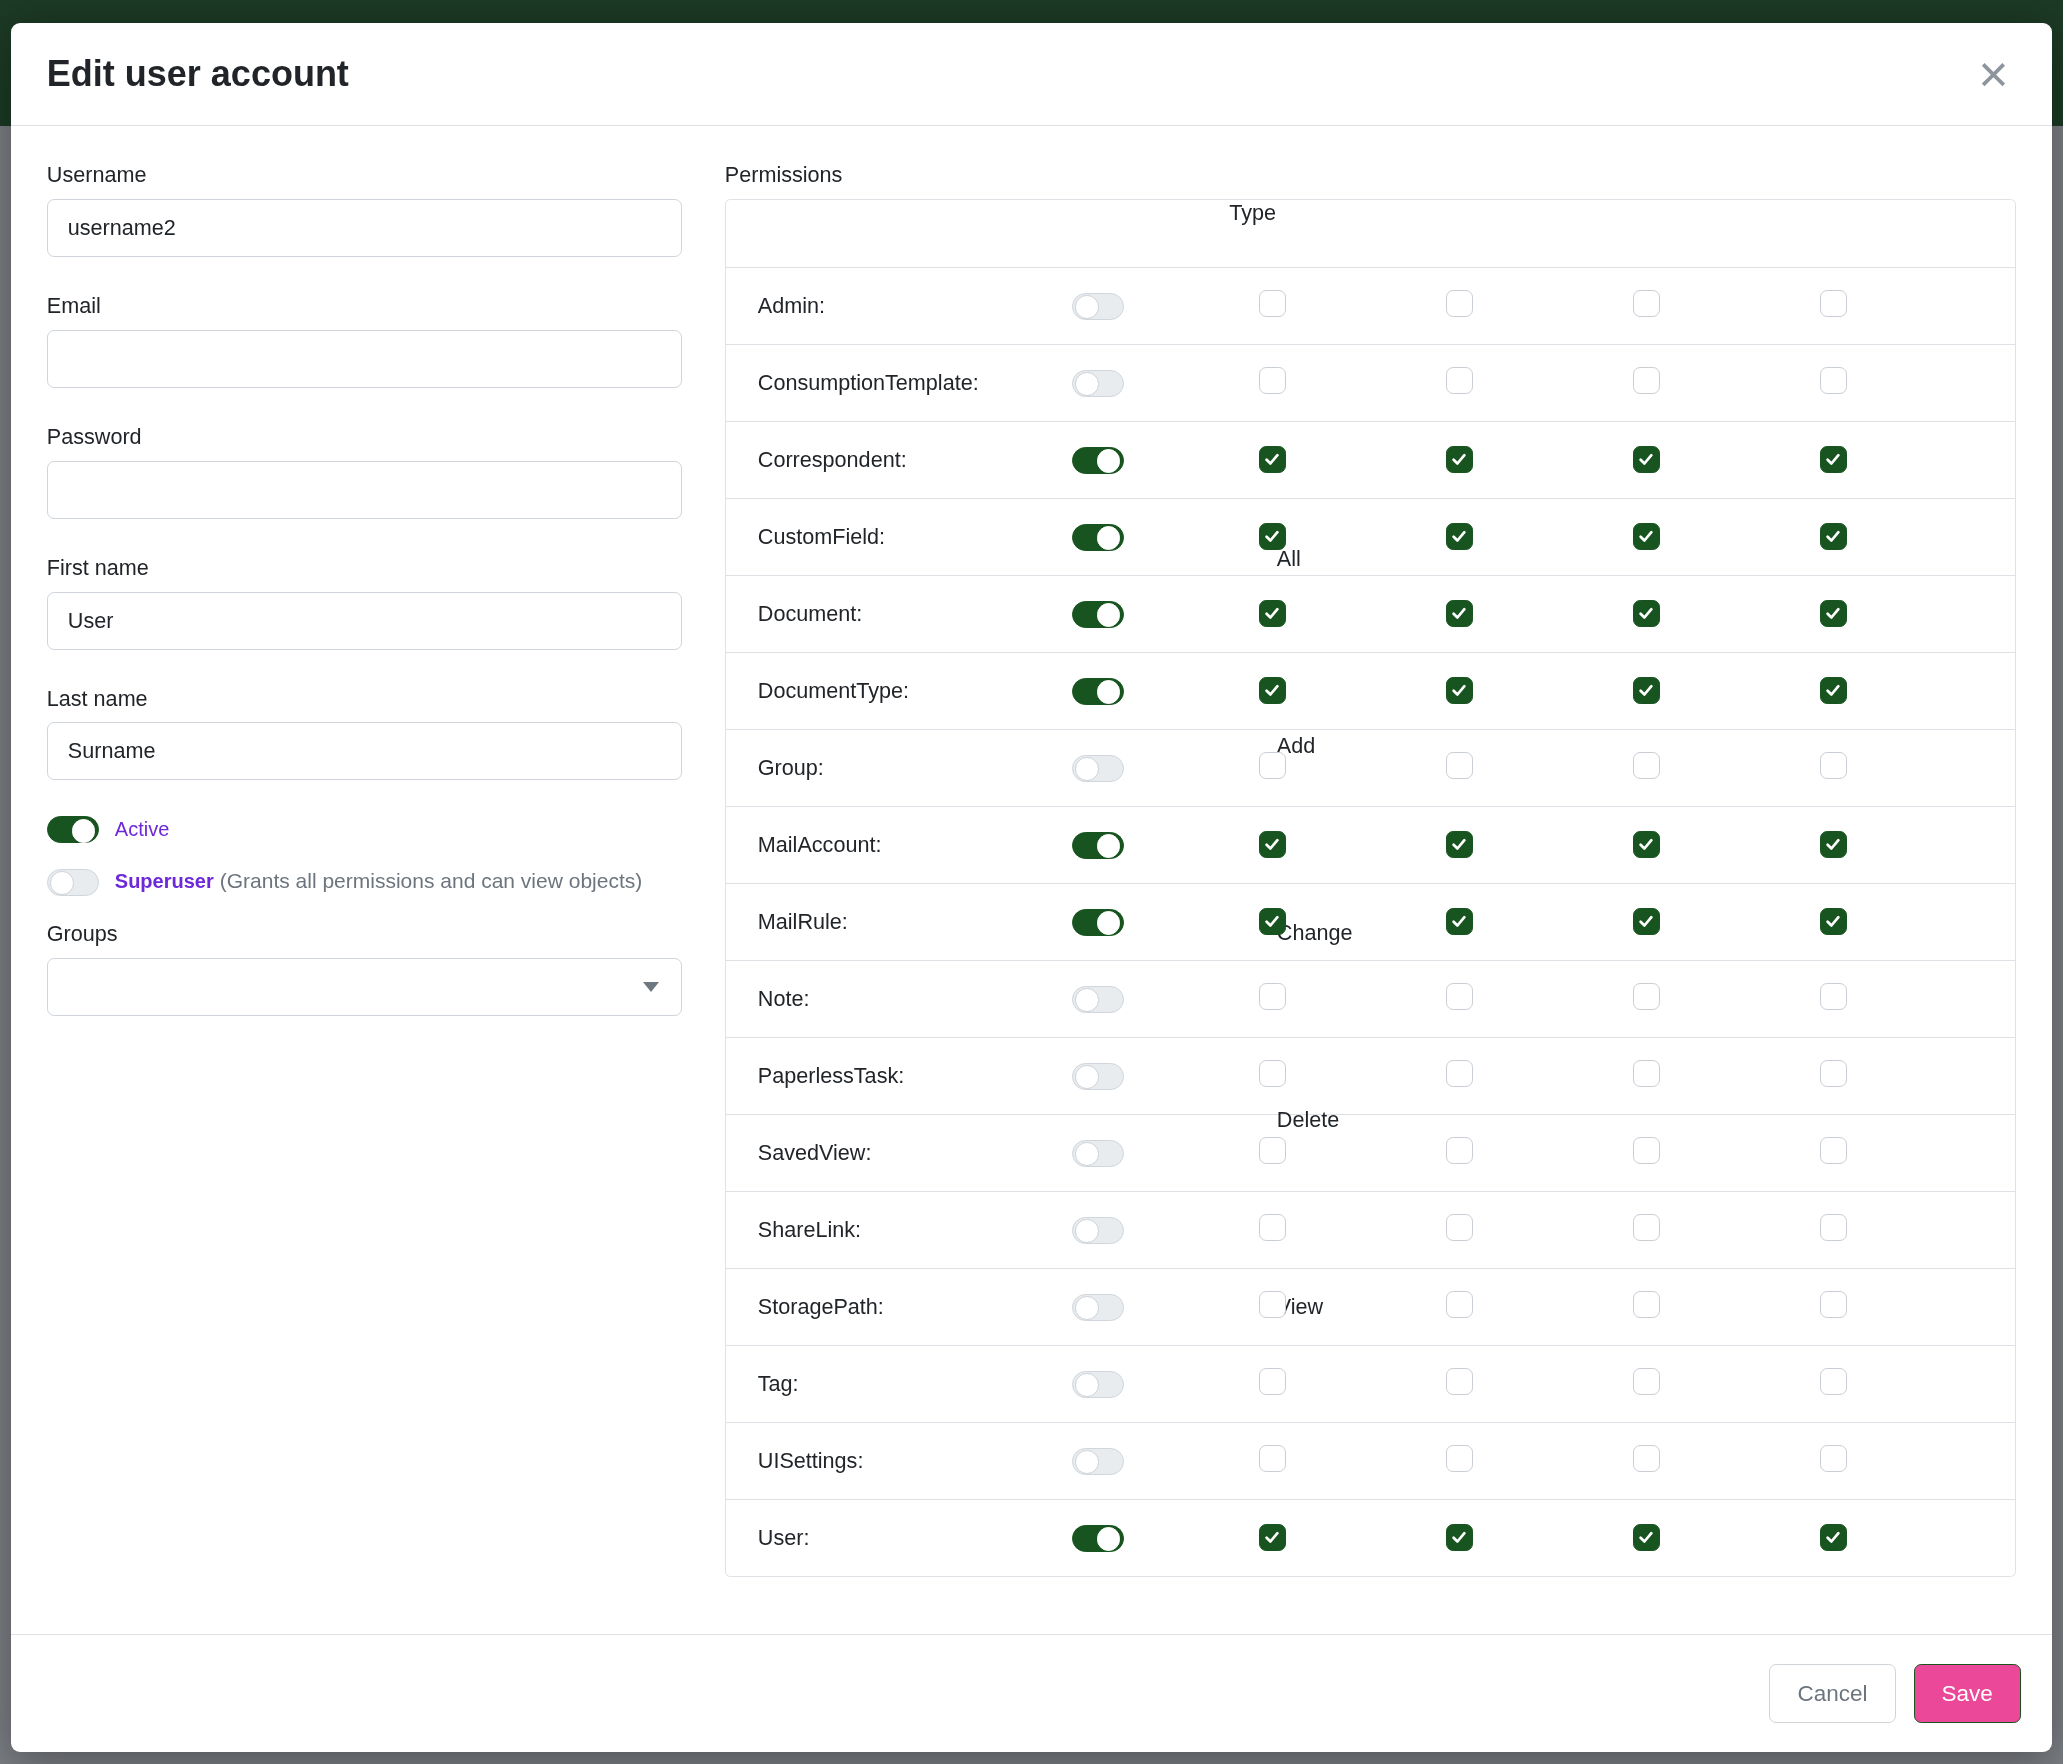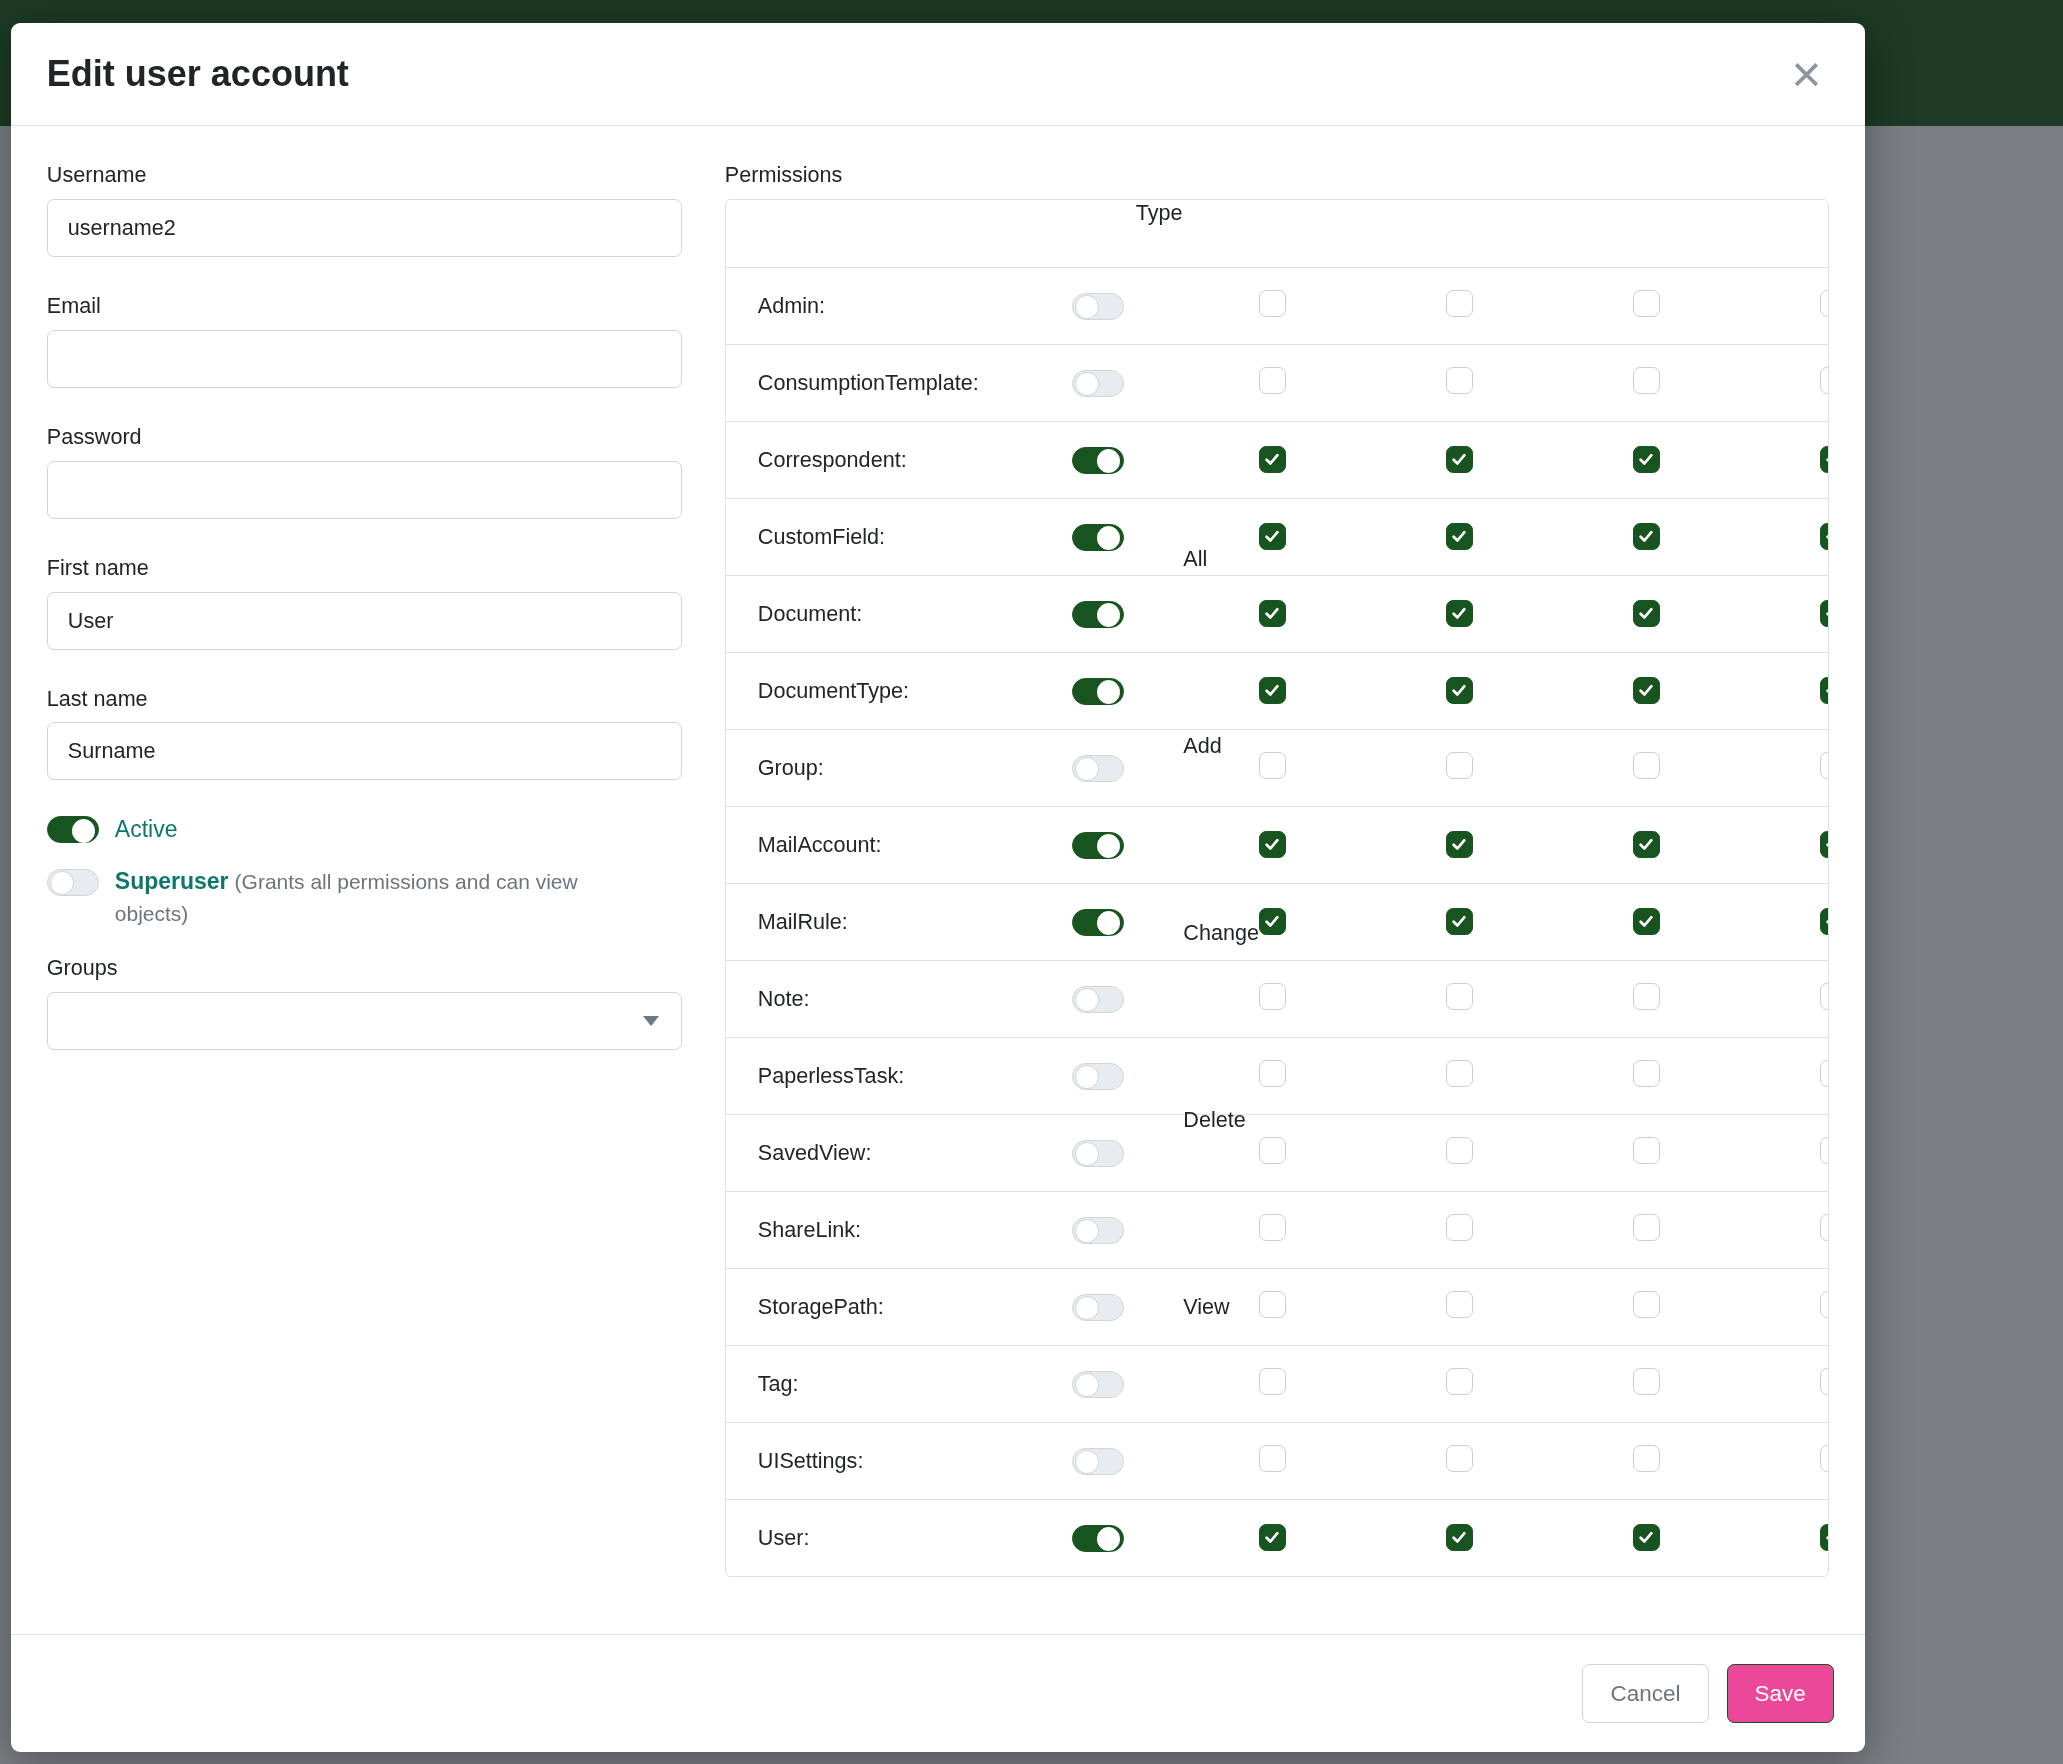--- a/index.html
+++ b/index.html
@@ -4,40 +4,40 @@
 <style>
   * { box-sizing: border-box; }
   html,body { margin:0; padding:0; }
   body {
     width:2063px; height:1764px; position:relative; overflow:hidden;
     font-family:"Liberation Sans", sans-serif; background:#e9ecef;
   }
   .navbar-bg { position:absolute; top:0; left:0; right:0; height:126px; background:#17541f; }
   .backdrop { position:absolute; inset:0; background:rgba(33,37,41,0.55); }
   .modal {
-    position:absolute; left:10.8px; top:23.4px; width:1854px; height:1729px;
+    position:absolute; left:10.8px; top:23.4px; width:2041px; height:1729px;
     background:#fff; border-radius:9px; display:flex; flex-direction:column;
     box-shadow:0 9px 45px rgba(0,0,0,0.35); overflow:hidden;
   }
   .modal-header { display:flex; align-items:center; justify-content:space-between; padding:25px 36px; border-bottom:0.9px solid #dee2e6; flex:0 0 auto; }
   .modal-title { font-size:36px; font-weight:600; color:#212529; margin:0; }
   .close-btn { background:none; border:none; font-size:52px; font-weight:300; color:#8d959d; line-height:1; cursor:pointer; padding:0 7.2px; }
   .modal-body { flex:1 1 auto; display:flex; align-items:flex-start; padding:36px; gap:43px; overflow:hidden; }
   .left-col { flex:0 0 635px; width:635px; }
   .right-col { flex:1 1 auto; min-width:0; }
   .form-group { margin-bottom:36px; }
   .form-label { display:block; font-size:21.6px; color:#212529; margin-bottom:10.8px; }
   .form-input {
     width:100%; height:58px; border:0.9px solid #ced4da; border-radius:7.2px;
     padding:0 20px; font-size:21.6px; color:#212529; font-family:inherit; outline:none; background:#fff;
   }
   .switch-row { display:flex; align-items:center; gap:16px; margin-bottom:21.6px; }
   .switch-row.top { align-items:flex-start; margin-bottom:25px; }
   .switch-row.top .toggle { margin-top:3.6px; }
-  .switch-label { font-size:23px; color:#0f766e; }
+  .switch-label { font-size:20px; color:#6d28d9; }
   .switch-label.bold { font-weight:700; }
   .superuser-text { max-width:529px; font-size:21.6px; line-height:1.45; }
   .hint { color:#6c757d; font-size:21px; font-weight:400; }
   .groups-group { margin-top:9px; }
   .select-box { position:relative; width:100%; height:58px; border:0.9px solid #ced4da; border-radius:7.2px; background:#fff; cursor:pointer; }
   .caret { position:absolute; right:21.6px; top:50%; transform:translateY(-50%); width:0; height:0; border-left:8px solid transparent; border-right:8px solid transparent; border-top:10px solid #6e7880; }
   .ptable { border:0.9px solid #dee2e6; border-radius:5.4px; overflow:hidden; background:#fff; }
   .phead { display:flex; align-items:center; height:67px;flex-direction:column; }
   .prow { display:flex; align-items:center; height:77px; border-top:0.9px solid #dee2e6; }
   .pcell { font-size:21.6px; color:#212529; }

